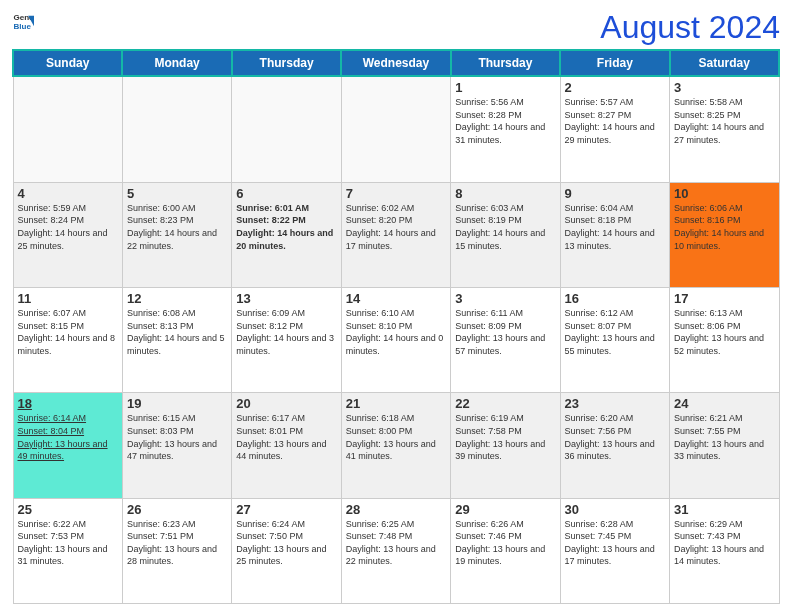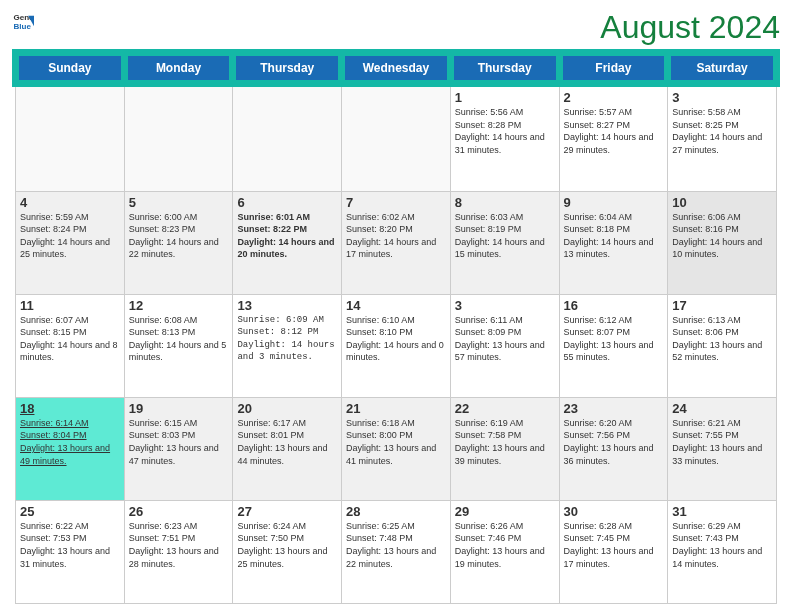--- a/index.html
+++ b/index.html
@@ -31,41 +31,41 @@
     .logo-icon {
       width: 22px;
       height: 22px;
     }
     .title-area {
       text-align: right;
     }
     .main-title {
       font-size: 32px;
       font-weight: normal;
-      color: #15803d;
+      color: #1d4ed8;
       line-height: 1.1;
     }
     .subtitle {
       font-size: 14px;
       color: #555;
     }
     .calendar {
       flex: 1;
       border: 1px solid #ccc;
       border-collapse: collapse;
       width: 100%;
       table-layout: fixed;
     }
     .calendar th {
       background: #1a6bb5;
       color: #fff;
       text-align: center;
       font-size: 12px;
       padding: 5px 2px;
-      border: 7px solid #14b8a6;
+      border: 2px solid #14b8a6;
       font-weight: bold;
     }
     .calendar td {
       border: 1px solid #ccc;
       vertical-align: top;
       padding: 3px 4px;
       font-size: 9.5px;
       color: #333;
       background: #fff;
     }
@@ -182,21 +182,21 @@
             <div class="day-info" style="white-space: pre-line;">Sunrise: 6:03 AM
 Sunset: 8:19 PM
 Daylight: 14 hours and 15 minutes.</div>
           </td>
           <td style="background: rgb(240, 240, 240);">
             <span class="day-num">9</span>
             <div class="day-info" style="white-space: pre-line;">Sunrise: 6:04 AM
 Sunset: 8:18 PM
 Daylight: 14 hours and 13 minutes.</div>
           </td>
-          <td style="background: #e5e5e5;">
+          <td style="background: #f97316;">
             <span class="day-num">10</span>
             <div class="day-info" style="white-space: pre-line;">Sunrise: 6:06 AM
 Sunset: 8:16 PM
 Daylight: 14 hours and 10 minutes.</div>
           </td>
         </tr>
         <tr>
           <td style="background: rgb(255, 255, 255);">
             <span class="day-num">11</span>
             <div class="day-info" style="white-space: pre-line;">Sunrise: 6:07 AM
@@ -204,21 +204,21 @@
 Daylight: 14 hours and 8 minutes.</div>
           </td>
           <td style="background: rgb(255, 255, 255);">
             <span class="day-num">12</span>
             <div class="day-info" style="white-space: pre-line;">Sunrise: 6:08 AM
 Sunset: 8:13 PM
 Daylight: 14 hours and 5 minutes.</div>
           </td>
           <td style="background: rgb(255, 255, 255);">
             <span class="day-num">13</span>
-            <div class="day-info" style="white-space: pre-line; font-family: Liberation Mono, monospace;">Sunrise: 6:09 AM
+            <div class="day-info" style="white-space: pre-line;">Sunrise: 6:09 AM
 Sunset: 8:12 PM
 Daylight: 14 hours and 3 minutes.</div>
           </td>
           <td style="background: rgb(255, 255, 255);">
             <span class="day-num">14</span>
             <div class="day-info" style="white-space: pre-line;">Sunrise: 6:10 AM
 Sunset: 8:10 PM
 Daylight: 14 hours and 0 minutes.</div>
           </td>
           <td style="background: rgb(255, 255, 255);">

